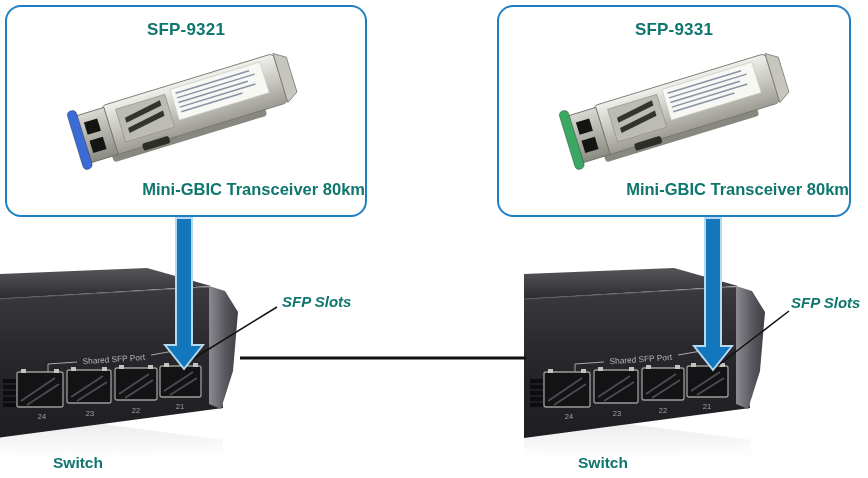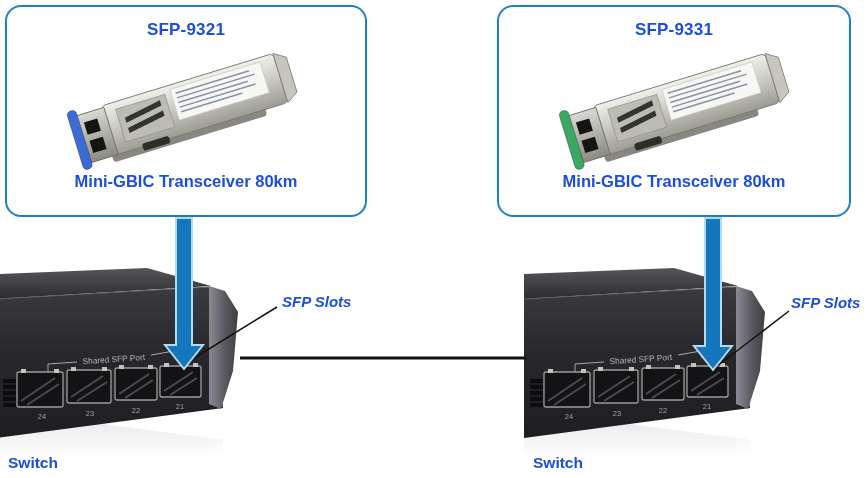--- a/index.html
+++ b/index.html
@@ -1,44 +1,44 @@
 <!DOCTYPE html>
 <html><head>
 <meta charset="utf-8">
 <style>
   html,body{margin:0;padding:0;background:#fff;}
   #stage{
     position:relative;width:868px;height:478px;background:#ffffff;overflow:hidden;
-    font-family:"Liberation Sans","DejaVu Sans",sans-serif;color:#1d4ed8;
+    font-family:"Liberation Sans","DejaVu Sans",sans-serif;color:#0f766e;
   }
   .panel{
     position:absolute;top:5px;height:212px;border:2px solid #1f7fc4;border-radius:16px;
     background:#fff;box-sizing:border-box;z-index:1;
   }
   .panel-left{left:5px;width:362px;}
   .panel-right{left:497px;width:354px;}
   .panel-title{
     position:absolute;top:13px;left:0;width:100%;text-align:center;
     font-weight:bold;font-size:17px;letter-spacing:0.2px;
   }
   .panel-caption{
-    position:absolute;bottom:24px;left:0;width:100%;text-align:center;
+    position:absolute;bottom:16px;left:0;width:100%;text-align:right;
     font-weight:bold;font-size:16.5px;
   }
   .xcvr{position:absolute;top:42px;left:46px;width:270px;height:136px;}
   .switch-svg{position:absolute;top:266px;width:250px;height:192px;z-index:2;}
   .sw-left{left:-3px;}
   .sw-right{left:524px;}
   #overlay{position:absolute;left:0;top:0;width:868px;height:478px;z-index:3;}
   .lbl{position:absolute;font-weight:bold;z-index:4;white-space:nowrap;}
   .lbl-sfpslots{font-size:15px;font-style:italic;}
   #sfp-slots-left{left:282px;top:293px;}
   #sfp-slots-right{left:791px;top:294px;}
   #fiber-label{left:311px;top:373px;width:140px;text-align:center;font-size:16.5px;}
-  .lbl-switch{font-size:15.5px;}
+  .lbl-switch{font-size:15.5px;margin-left:45px;}
   #switch-label-left{left:8px;top:454px;}
   #switch-label-right{left:533px;top:454px;}
   svg text{font-family:"Liberation Sans","DejaVu Sans",sans-serif;}
 </style>
 </head>
 <body>
 
 <svg width="0" height="0" style="position:absolute" aria-hidden="true">
   <defs>
     <linearGradient id="gTop" x1="0" y1="0" x2="0" y2="1">

